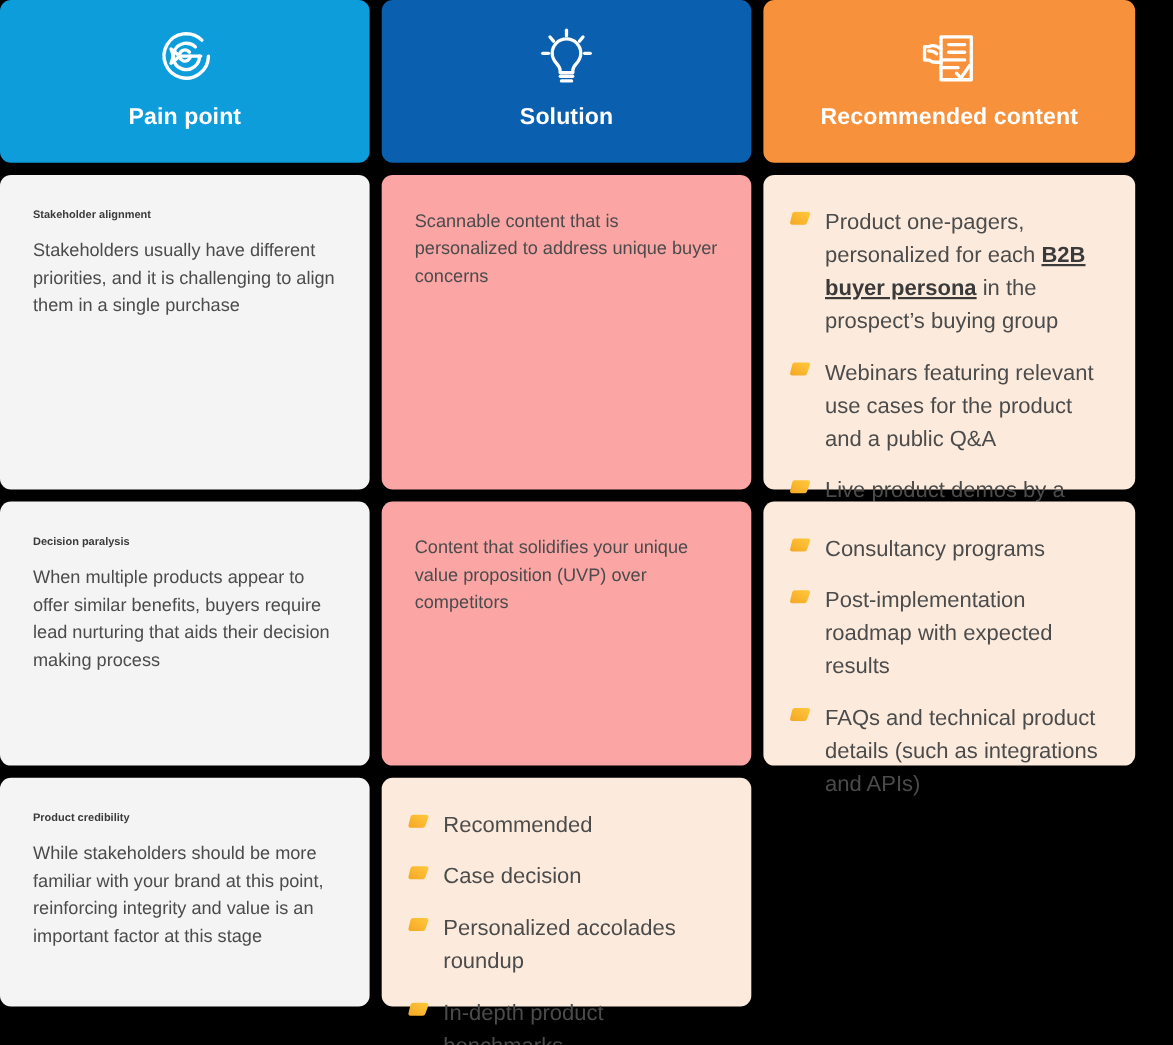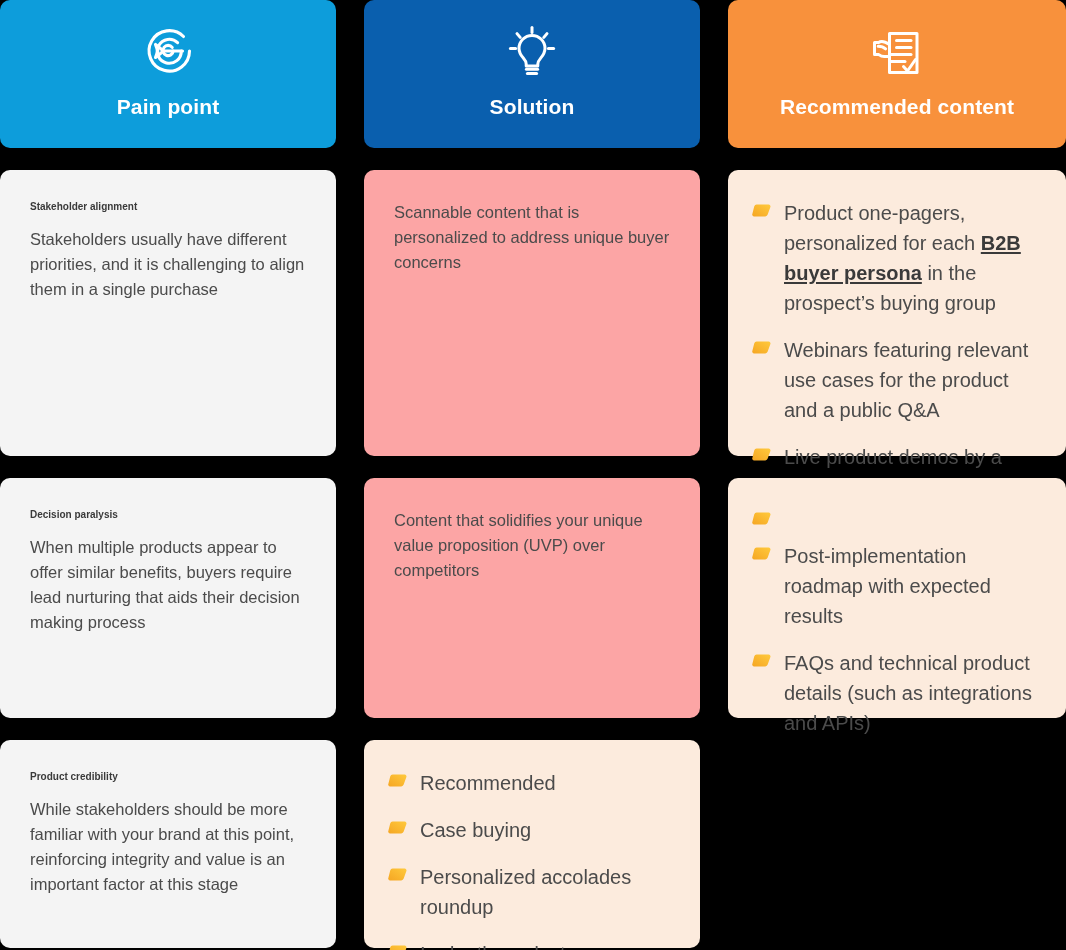--- a/index.html
+++ b/index.html
@@ -14,20 +14,21 @@
 
   .matrix {
     width: 1066px;
     height: 950px;
     display: grid;
     grid-template-columns: 336px 336px 338px;
     grid-template-rows: 148px 286px 240px 208px;
     column-gap: 28px;
     row-gap: 22px;
     background: #000000;
+    gap: 11px;
   }
 
   
   .hdr {
     border-radius: 10px;
     display: flex;
     flex-direction: column;
     align-items: center;
     justify-content: flex-start;
     padding-top: 22px;
@@ -202,20 +203,21 @@
   </div>
 
   <div class="cell content">
     <ul class="bullets">
       <li>
         <span class="bullet-marker">
           <svg width="19" height="13" viewBox="0 0 19 13">
               <path d="M4.6 0.6 H16.6 a1.9 1.9 0 0 1 1.7 2.7 L15.7 10.6 a2.6 2.6 0 0 1 -2.4 1.8 H2.1 a1.9 1.9 0 0 1 -1.7 -2.7 L2.2 2.4 A2.6 2.6 0 0 1 4.6 0.6 Z" fill="url(#g1)"></path>
             </svg>
         </span>
+        <span class="bullet-text">Consultancy programs</span>
       </li>
       <li>
         <span class="bullet-marker">
           <svg width="19" height="13" viewBox="0 0 19 13">
               <path d="M4.6 0.6 H16.6 a1.9 1.9 0 0 1 1.7 2.7 L15.7 10.6 a2.6 2.6 0 0 1 -2.4 1.8 H2.1 a1.9 1.9 0 0 1 -1.7 -2.7 L2.2 2.4 A2.6 2.6 0 0 1 4.6 0.6 Z" fill="url(#g1)"></path>
             </svg>
         </span>
         <span class="bullet-text">Post-implementation roadmap with expected results</span>
       </li>
       <li>
@@ -244,21 +246,21 @@
             </svg>
         </span>
         <span class="bullet-text">Recommended</span>
       </li>
       <li>
         <span class="bullet-marker">
           <svg width="19" height="13" viewBox="0 0 19 13">
               <path d="M4.6 0.6 H16.6 a1.9 1.9 0 0 1 1.7 2.7 L15.7 10.6 a2.6 2.6 0 0 1 -2.4 1.8 H2.1 a1.9 1.9 0 0 1 -1.7 -2.7 L2.2 2.4 A2.6 2.6 0 0 1 4.6 0.6 Z" fill="url(#g1)"></path>
             </svg>
         </span>
-        <span class="bullet-text">Case buying</span>
+        <span class="bullet-text">Case decision</span>
       </li>
       <li>
         <span class="bullet-marker">
           <svg width="19" height="13" viewBox="0 0 19 13">
               <path d="M4.6 0.6 H16.6 a1.9 1.9 0 0 1 1.7 2.7 L15.7 10.6 a2.6 2.6 0 0 1 -2.4 1.8 H2.1 a1.9 1.9 0 0 1 -1.7 -2.7 L2.2 2.4 A2.6 2.6 0 0 1 4.6 0.6 Z" fill="url(#g1)"></path>
             </svg>
         </span>
         <span class="bullet-text">Personalized accolades roundup</span>
       </li>
       <li>

